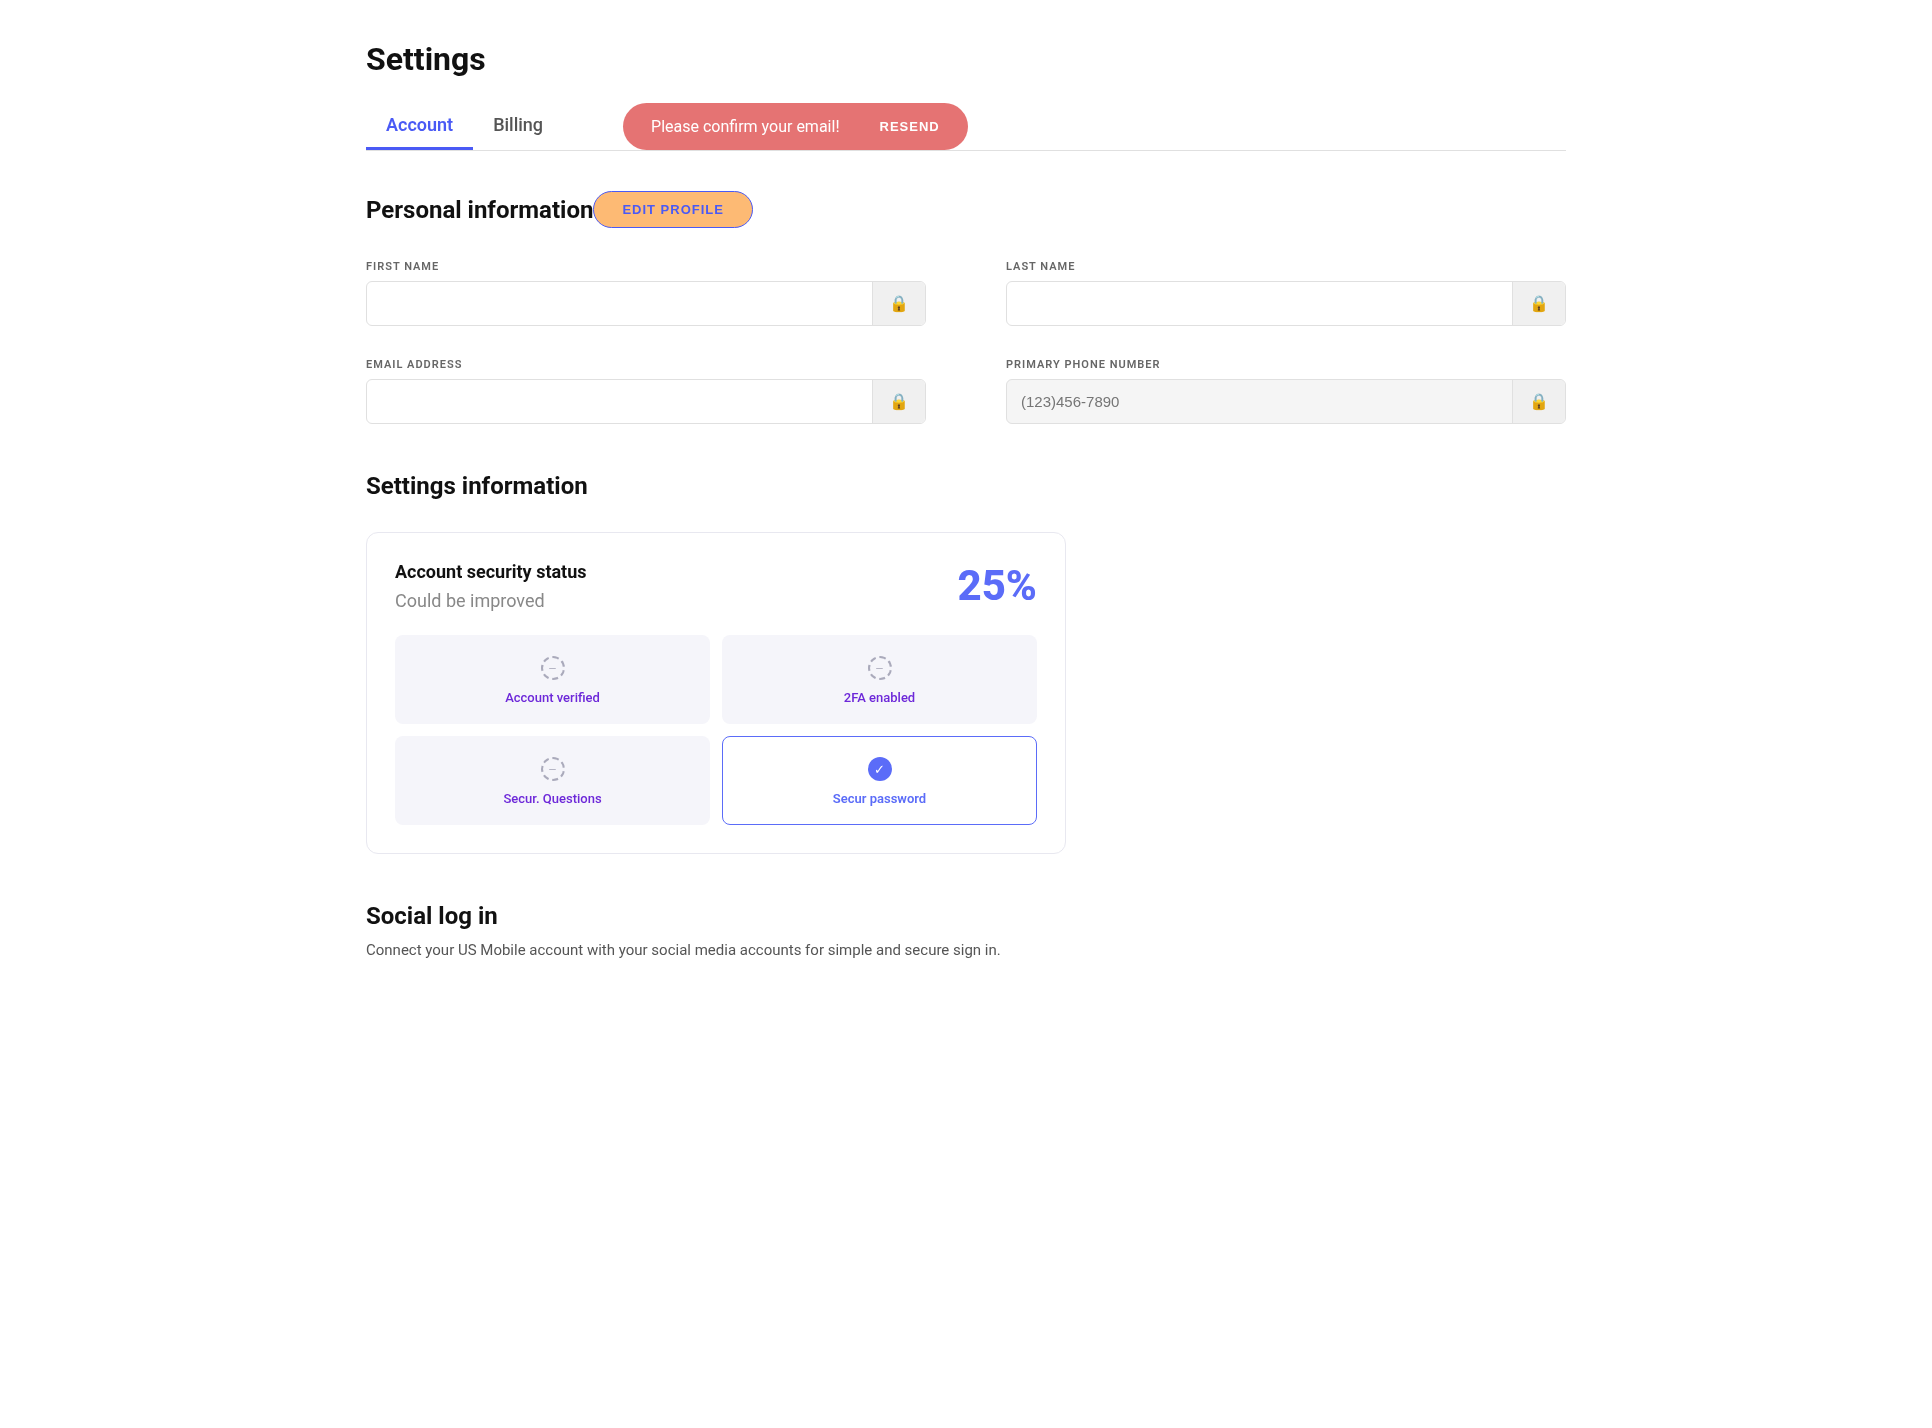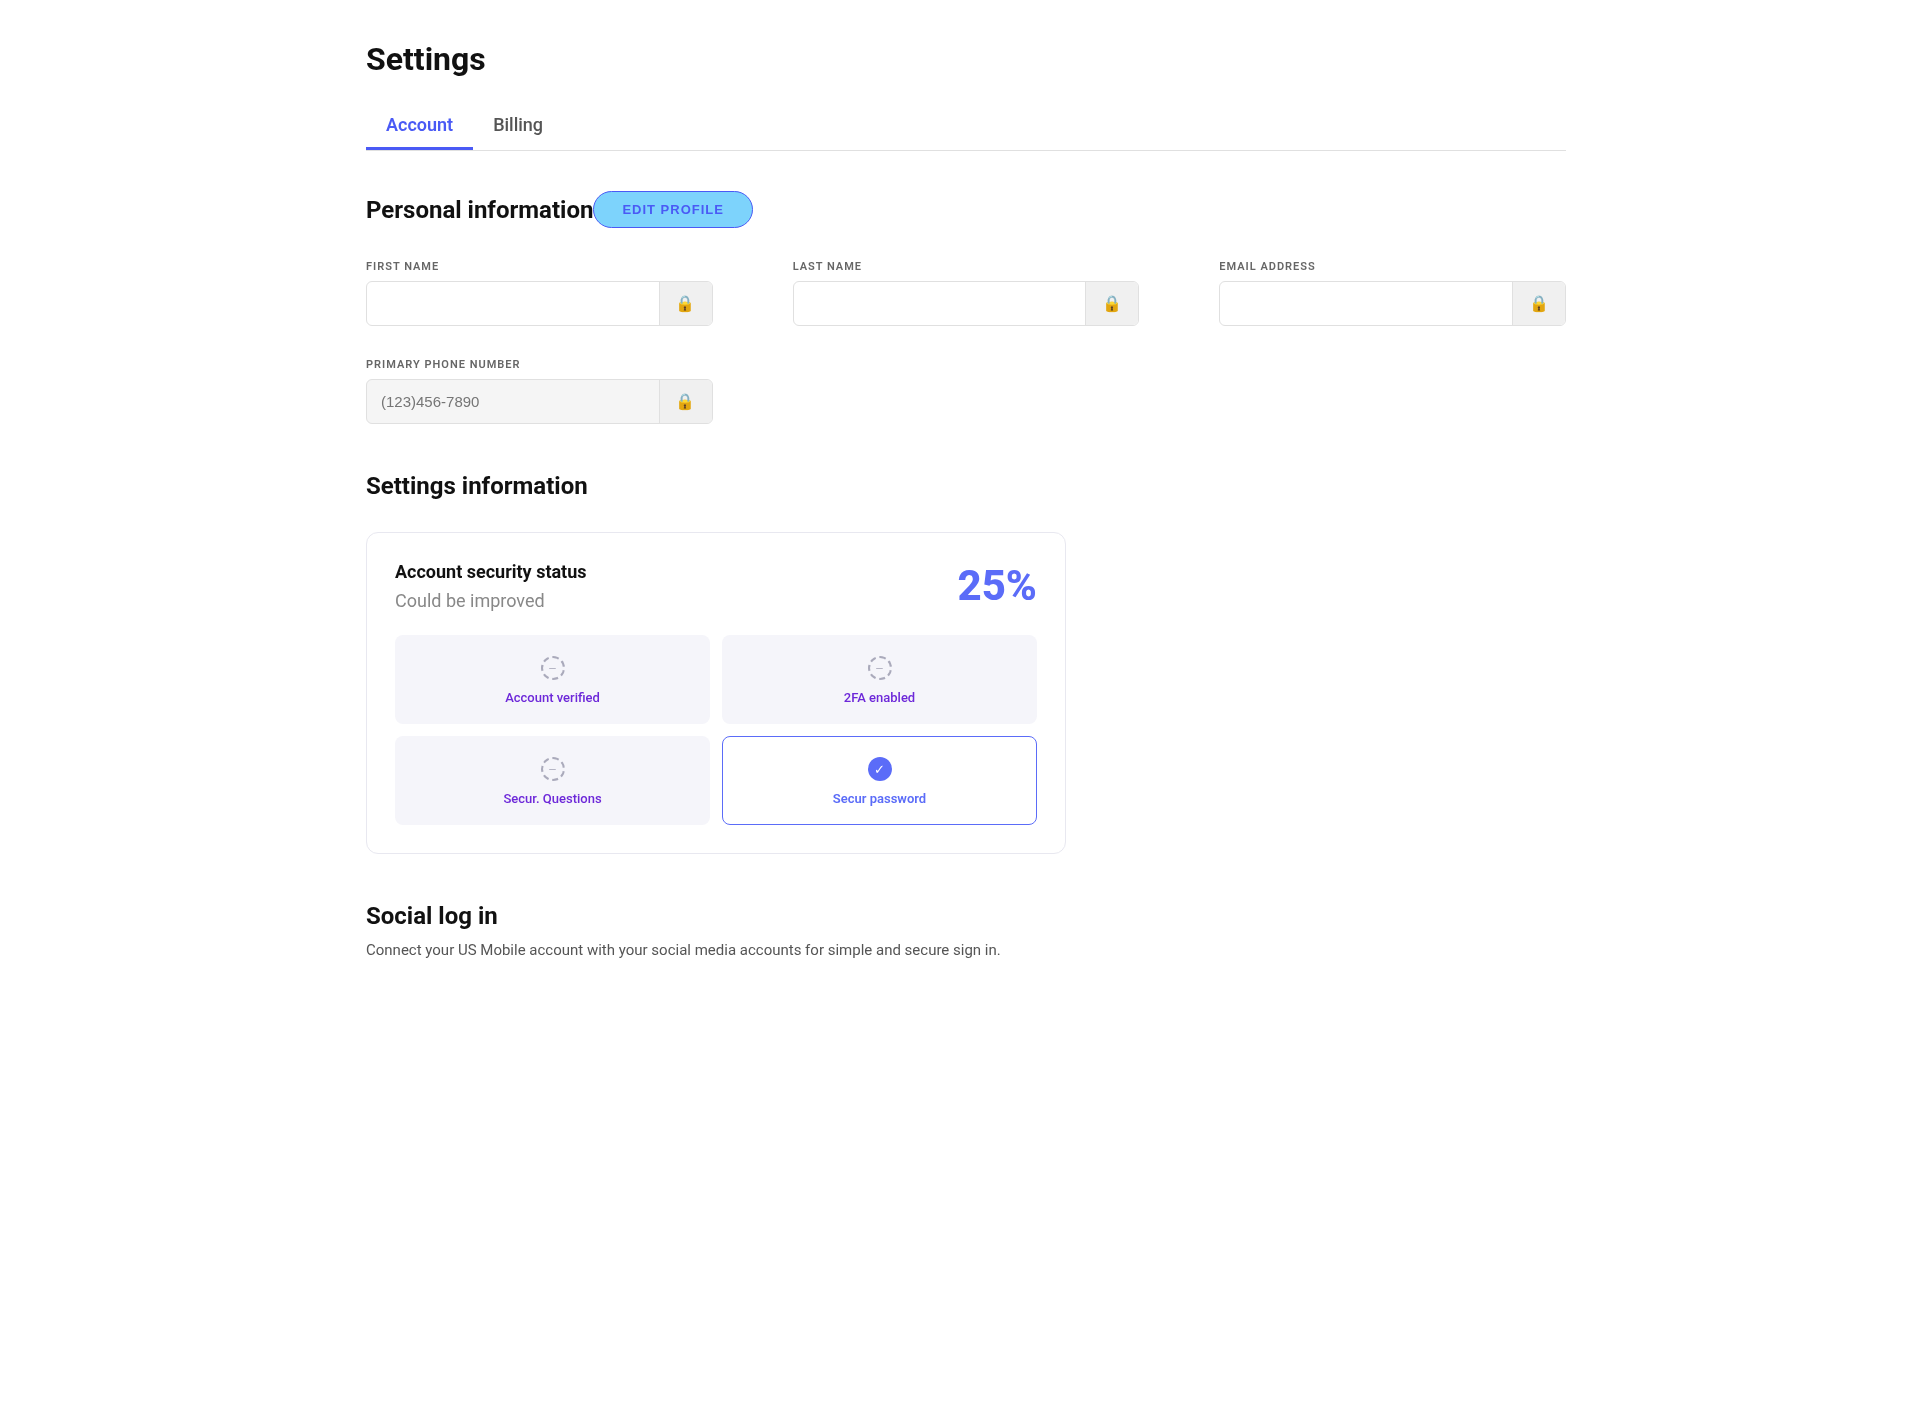--- a/index.html
+++ b/index.html
@@ -82,32 +82,32 @@
       margin-bottom: 32px;
     }
     .section-title {
       font-size: 24px;
       font-weight: 700;
       color: #111;
     }
     .edit-profile-btn {
       border: 1.5px solid #4a5af5;
       color: #4a5af5;
-      background: #7dd3fc;
+      background: #fdba74;
       border-radius: 30px;
       padding: 10px 28px;
       font-size: 13px;
       font-weight: 600;
       letter-spacing: 1px;
       text-transform: uppercase;
       cursor: pointer;
     }
     .form-grid {
       display: grid;
-      grid-template-columns: 1fr 1fr 1fr;
+      grid-template-columns: 1fr 1fr;
       gap: 32px 80px;
       margin-bottom: 48px;
     }
     .form-group {
       display: flex;
       flex-direction: column;
       gap: 8px;
     }
     .form-label {
       font-size: 11px;
@@ -263,20 +263,24 @@
 
 <div class="page-container">
 
   <h1 class="page-title">Settings</h1>
 
   <div class="header-row">
     <div class="tabs">
       <div class="tab active">Account</div>
       <div class="tab">Billing</div>
     </div>
+    <div class="email-banner">
+      <span class="email-banner-text">Please confirm your email!</span>
+      <button class="resend-btn">RESEND</button>
+    </div>
   </div>
   <div class="tab-divider"></div>
 
   <section class="section">
     <div class="section-header">
       <h2 class="section-title">Personal information</h2>
       <button class="edit-profile-btn">EDIT PROFILE</button>
     </div>
 
     <div class="form-grid">

